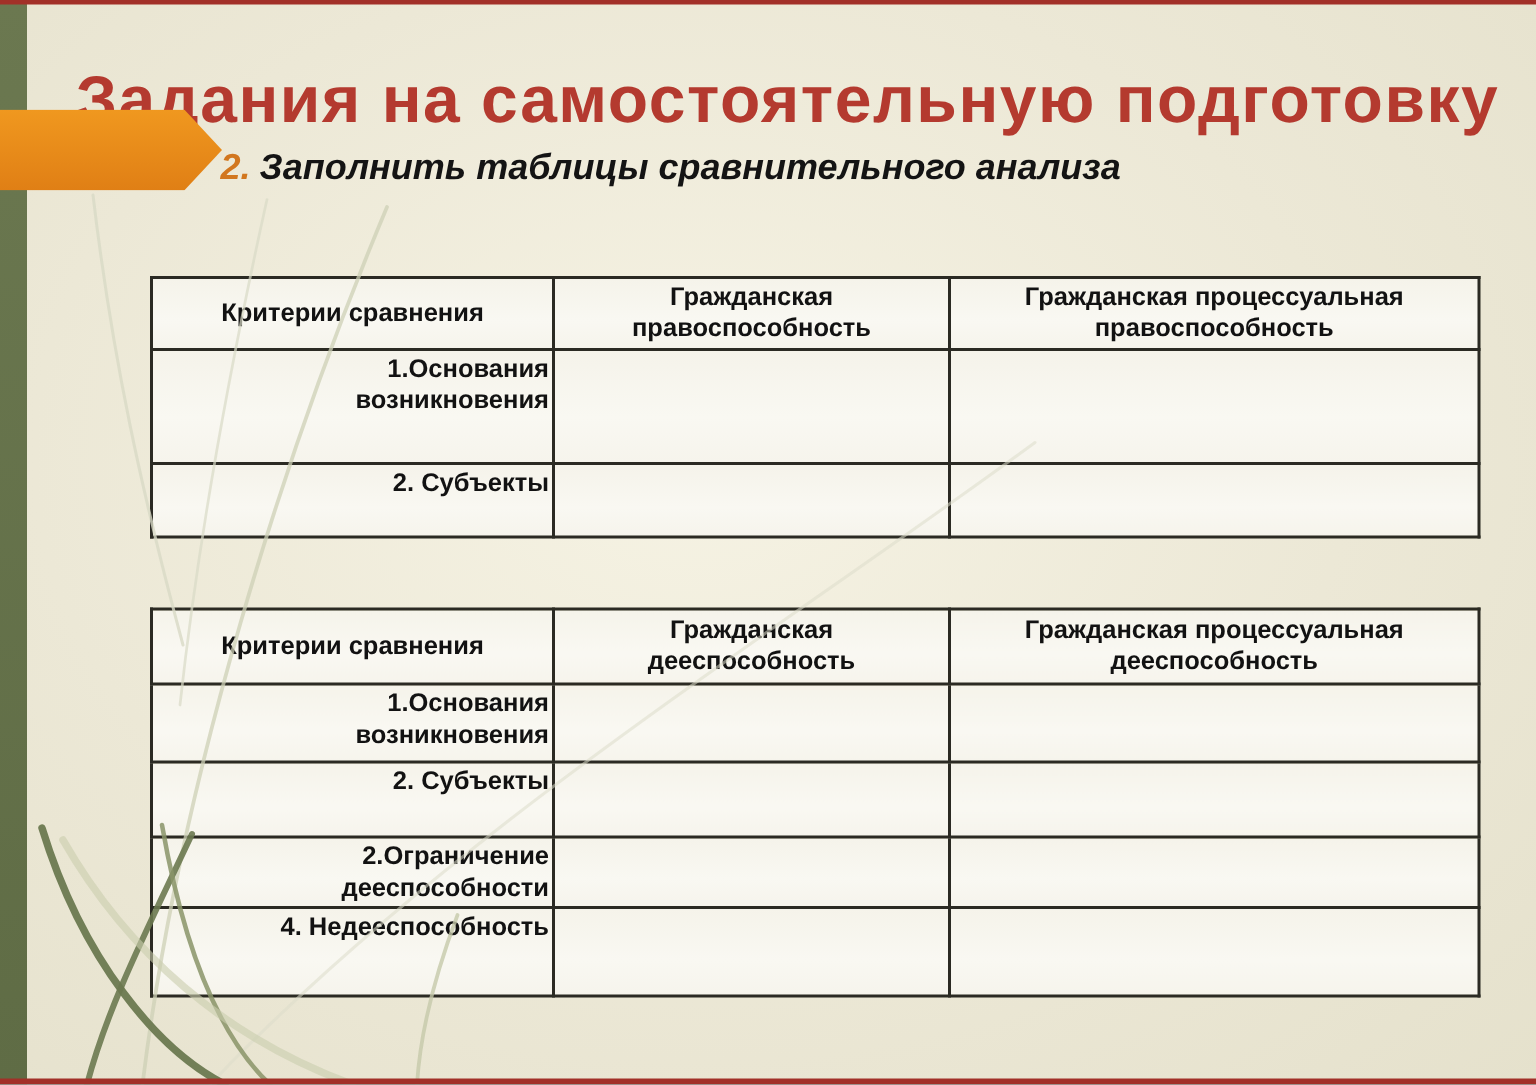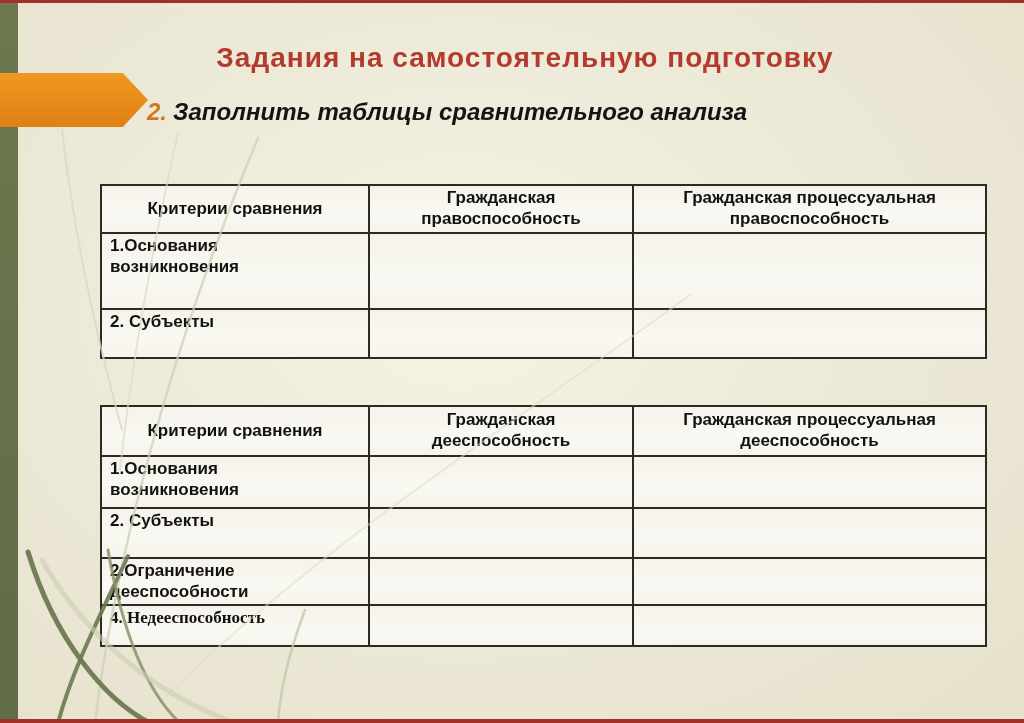--- a/index.html
+++ b/index.html
@@ -17,21 +17,21 @@
     z-index:1;
   }
   
   .strip{position:absolute;left:0;right:0;height:4px;background:#a23028;z-index:6;}
   .strip.top{top:0;height:3px;}
   .strip.bottom{bottom:0;}
   
   .title{
     position:absolute;top:42px;left:40px;right:14px;
     margin:0;text-align:center;
-    font-size:28px;font-weight:700;letter-spacing:1px;
+    font-size:44px;font-weight:700;letter-spacing:1px;
     color:#b43a2f;z-index:2;
   }
   
   .arrow{
     position:absolute;left:0;top:73px;width:148px;height:54px;
     background:linear-gradient(180deg,#f0981f,#e07f15);
     clip-path:polygon(0 0, 83% 0, 100% 50%, 83% 100%, 0 100%);
     z-index:2;
   }
   
@@ -54,22 +54,22 @@
     border:2px solid #2b2a23;
     background:linear-gradient(180deg,#f5f3ea 0%,#f9f8f2 60%,#f6f4ec 100%);
     overflow:hidden;
   }
   .cmp-table th{
     text-align:center;vertical-align:middle;
     padding:1px 6px;line-height:1.22;
     white-space:pre-line;font-weight:700;
   }
   .cmp-table td{
-    text-align:left;vertical-align:top;
-    padding:2px 21px 2px 8px;line-height:1.22;
+    text-align:right;vertical-align:top;
+    padding:2px 2px 2px 8px;line-height:1.22;
     white-space:pre-line;
   }
   .cmp-table col.c1{width:268px;}
   .cmp-table col.c2{width:264px;}
   .cmp-table col.c3{width:353px;}
   
   svg.grass{position:absolute;left:0;top:0;z-index:4;pointer-events:none;}
 </style>
 </head>
 <body>
@@ -142,21 +142,21 @@
           <td>2. Субъекты</td>
           <td></td>
           <td></td>
         </tr>
         <tr style="height: 47px;">
           <td>2.Ограничение
 дееспособности</td>
           <td></td>
           <td></td>
         </tr>
-        <tr style="height: 41px; font-family: Liberation Serif, serif;">
+        <tr style="height: 59px;">
           <td>4. Недееспособность</td>
           <td></td>
           <td></td>
         </tr>
       </tbody>
     </table>
 
   <svg class="grass" width="1024" height="723" viewBox="0 0 1024 723">
     <g stroke-linecap="round" fill="none">
       <path d="M95,723 C120,520 190,300 258,138" stroke="#cdd0b6" stroke-width="2.5" opacity="0.75"></path>

